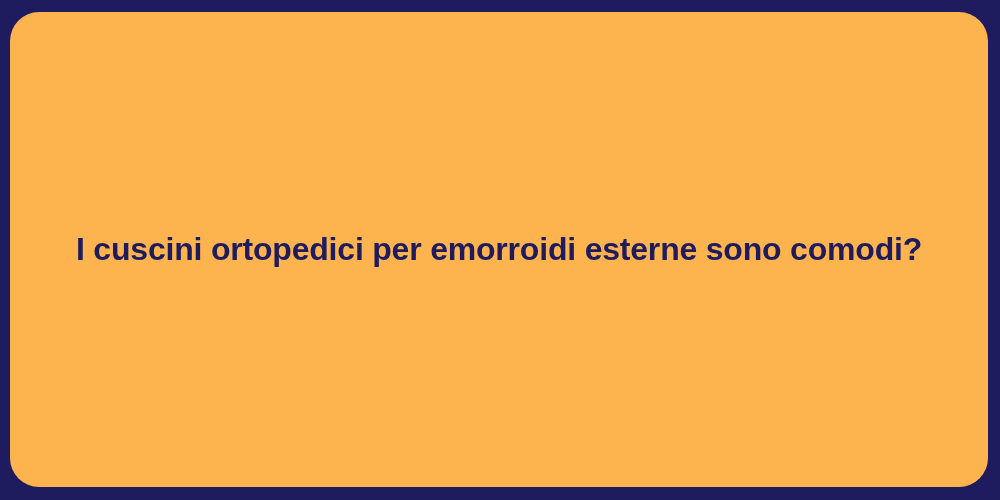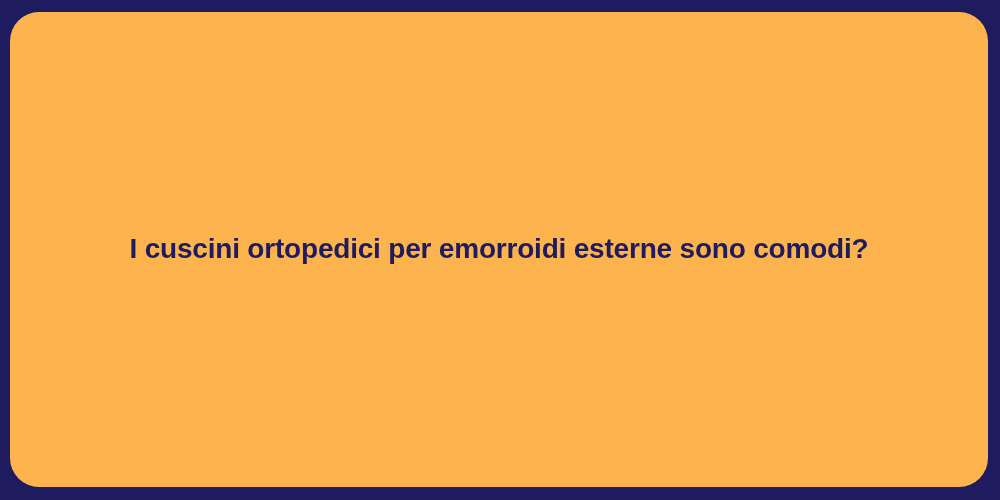--- a/index.html
+++ b/index.html
@@ -33,21 +33,21 @@
     display: flex;
     align-items: center;
     justify-content: center;
     box-sizing: border-box;
     overflow: hidden;
   }
 
   #headline {
     color: #1e1b5e;
     font-family: "Liberation Sans", sans-serif;
-    font-size: 28px;
+    font-size: 32px;
     font-weight: bold;
     line-height: 1.3;
     letter-spacing: -0.2px;
     text-align: center;
     margin: 1px;
     padding: 0 40px;
     max-width: 900px;
     word-wrap: break-word;
   }
 </style>

